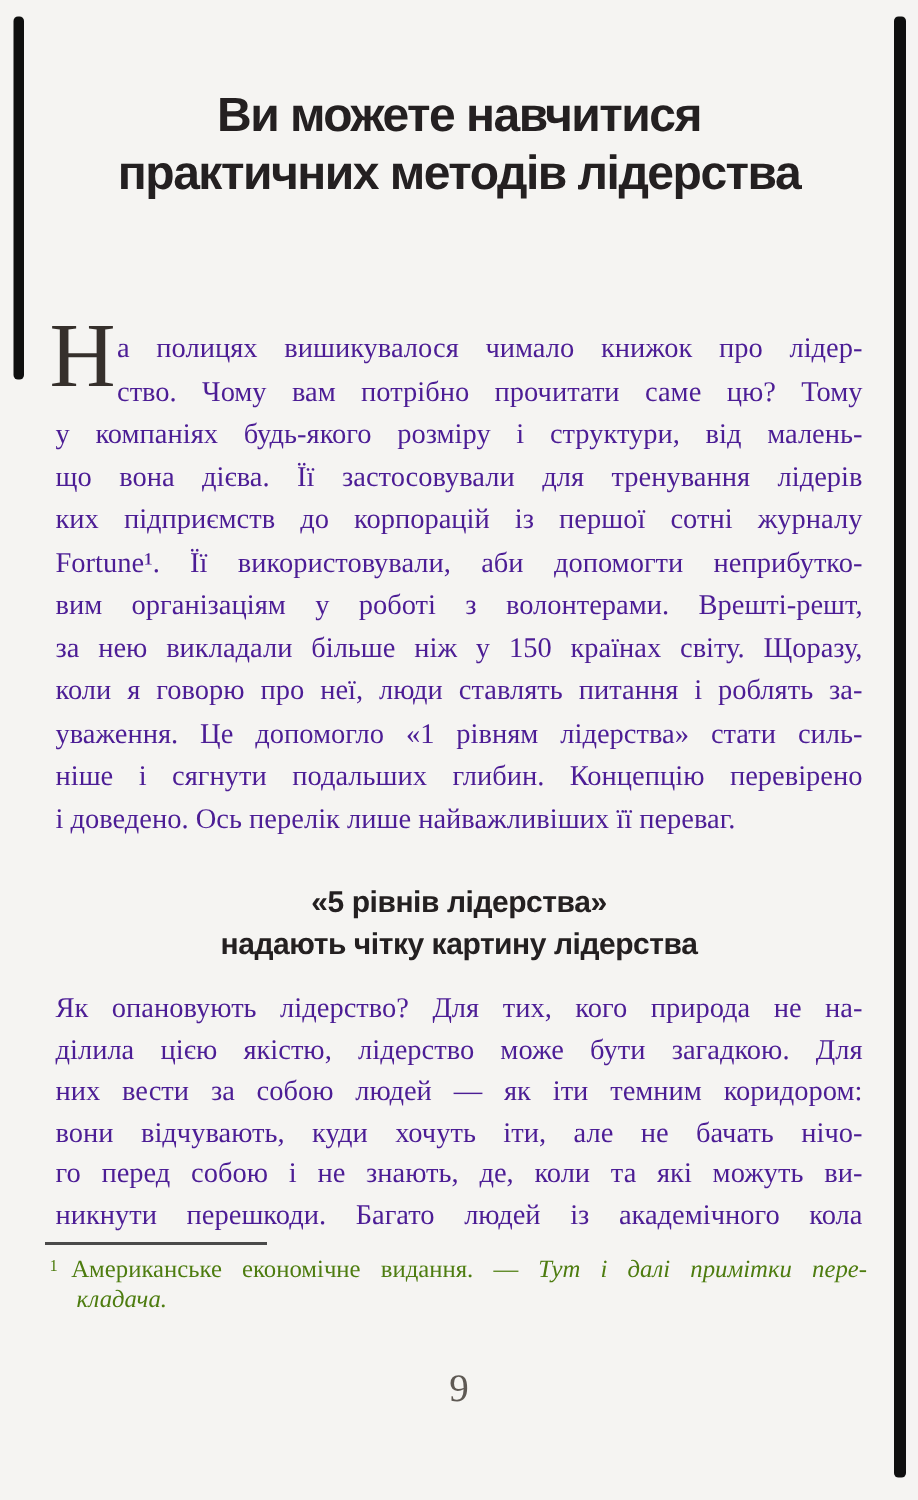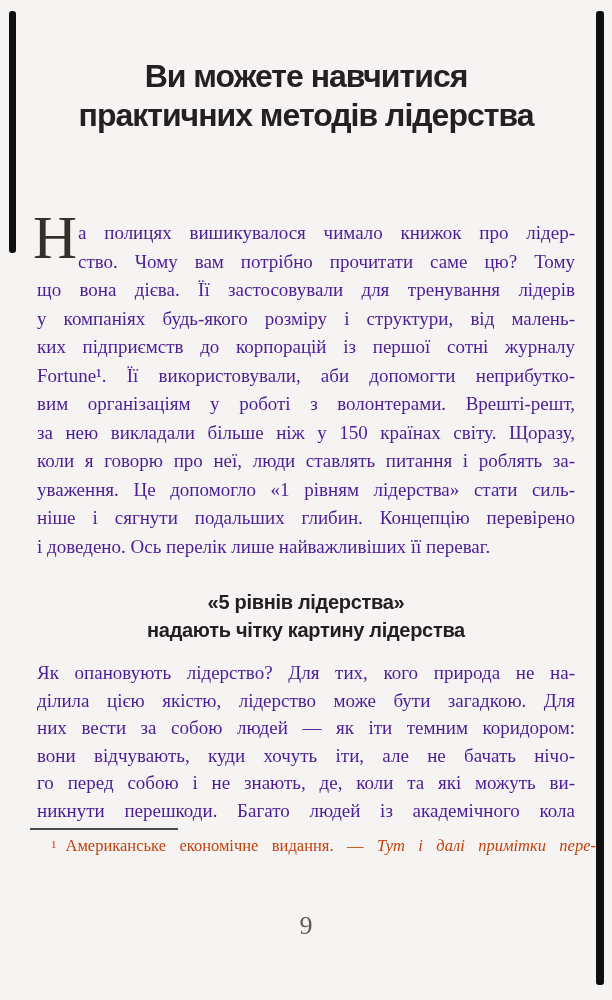--- a/index.html
+++ b/index.html
@@ -56,22 +56,21 @@
 
   .p2{left:37px;top:659px;width:538px;line-height:27.5px;}
 
   .footnote-rule{
     position:absolute;left:30px;top:828px;
     width:148px;height:2px;background:#4a4a4a;
   }
   .footnote{
     position:absolute;left:33px;top:836px;width:545px;
     font-size:16.5px;line-height:19.5px;
-    color:#c2410c;
-    margin-left:18px;
+    color:#4d7c0f;
   }
   .footnote .fn-line1{text-align:justify;text-align-last:justify;}
   .footnote .fn-line2{padding-left:18px;}
   .fn-marker{
     font-size:11px;
     vertical-align:top;
     position:relative;top:-1px;
     margin-right:9px;
   }
   .fn-italic{font-style:italic;}
@@ -97,22 +96,22 @@
   </div>
 
   <div class="drop-cap">Н</div>
 
   <div class="bodytext p1-indent">
       <div class="line just">а полицях вишикувалося чимало книжок про лідер-</div>
       <div class="line just">ство. Чому вам потрібно прочитати саме цю? Тому</div>
     </div>
 
   <div class="bodytext p1-rest">
+      <div class="line just">у компаніях будь-якого розміру і структури, від малень-</div>
       <div class="line just">що вона дієва. Її застосовували для тренування лідерів</div>
-      <div class="line just">у компаніях будь-якого розміру і структури, від малень-</div>
       <div class="line just">ких підприємств до корпорацій із першої сотні журналу</div>
       <div class="line just">Fortune¹. Її використовували, аби допомогти неприбутко-</div>
       <div class="line just">вим організаціям у роботі з волонтерами. Врешті-решт,</div>
       <div class="line just">за нею викладали більше ніж у 150 країнах світу. Щоразу,</div>
       <div class="line just">коли я говорю про неї, люди ставлять питання і роблять за-</div>
       <div class="line just">уваження. Це допомогло «1 рівням лідерства» стати силь-</div>
       <div class="line just">ніше і сягнути подальших глибин. Концепцію перевірено</div>
       <div class="line">і доведено. Ось перелік лише найважливіших її переваг.</div>
     </div>
 
@@ -129,17 +128,18 @@
       <div class="line just">го перед собою і не знають, де, коли та які можуть ви-</div>
       <div class="line just">никнути перешкоди. Багато людей із академічного кола</div>
     </div>
 
   <div class="footnote-rule"></div>
 
   <div class="footnote">
     <div class="fn-line1">
       <sup class="fn-marker">1</sup><span>Американське економічне видання. — </span><span class="fn-italic">Тут і далі примітки пере-</span>
     </div>
+    <div class="fn-line2 fn-italic">кладача.</div>
   </div>
 
   <div class="page-number">9</div>
 
 </div>
 
 </body></html>

